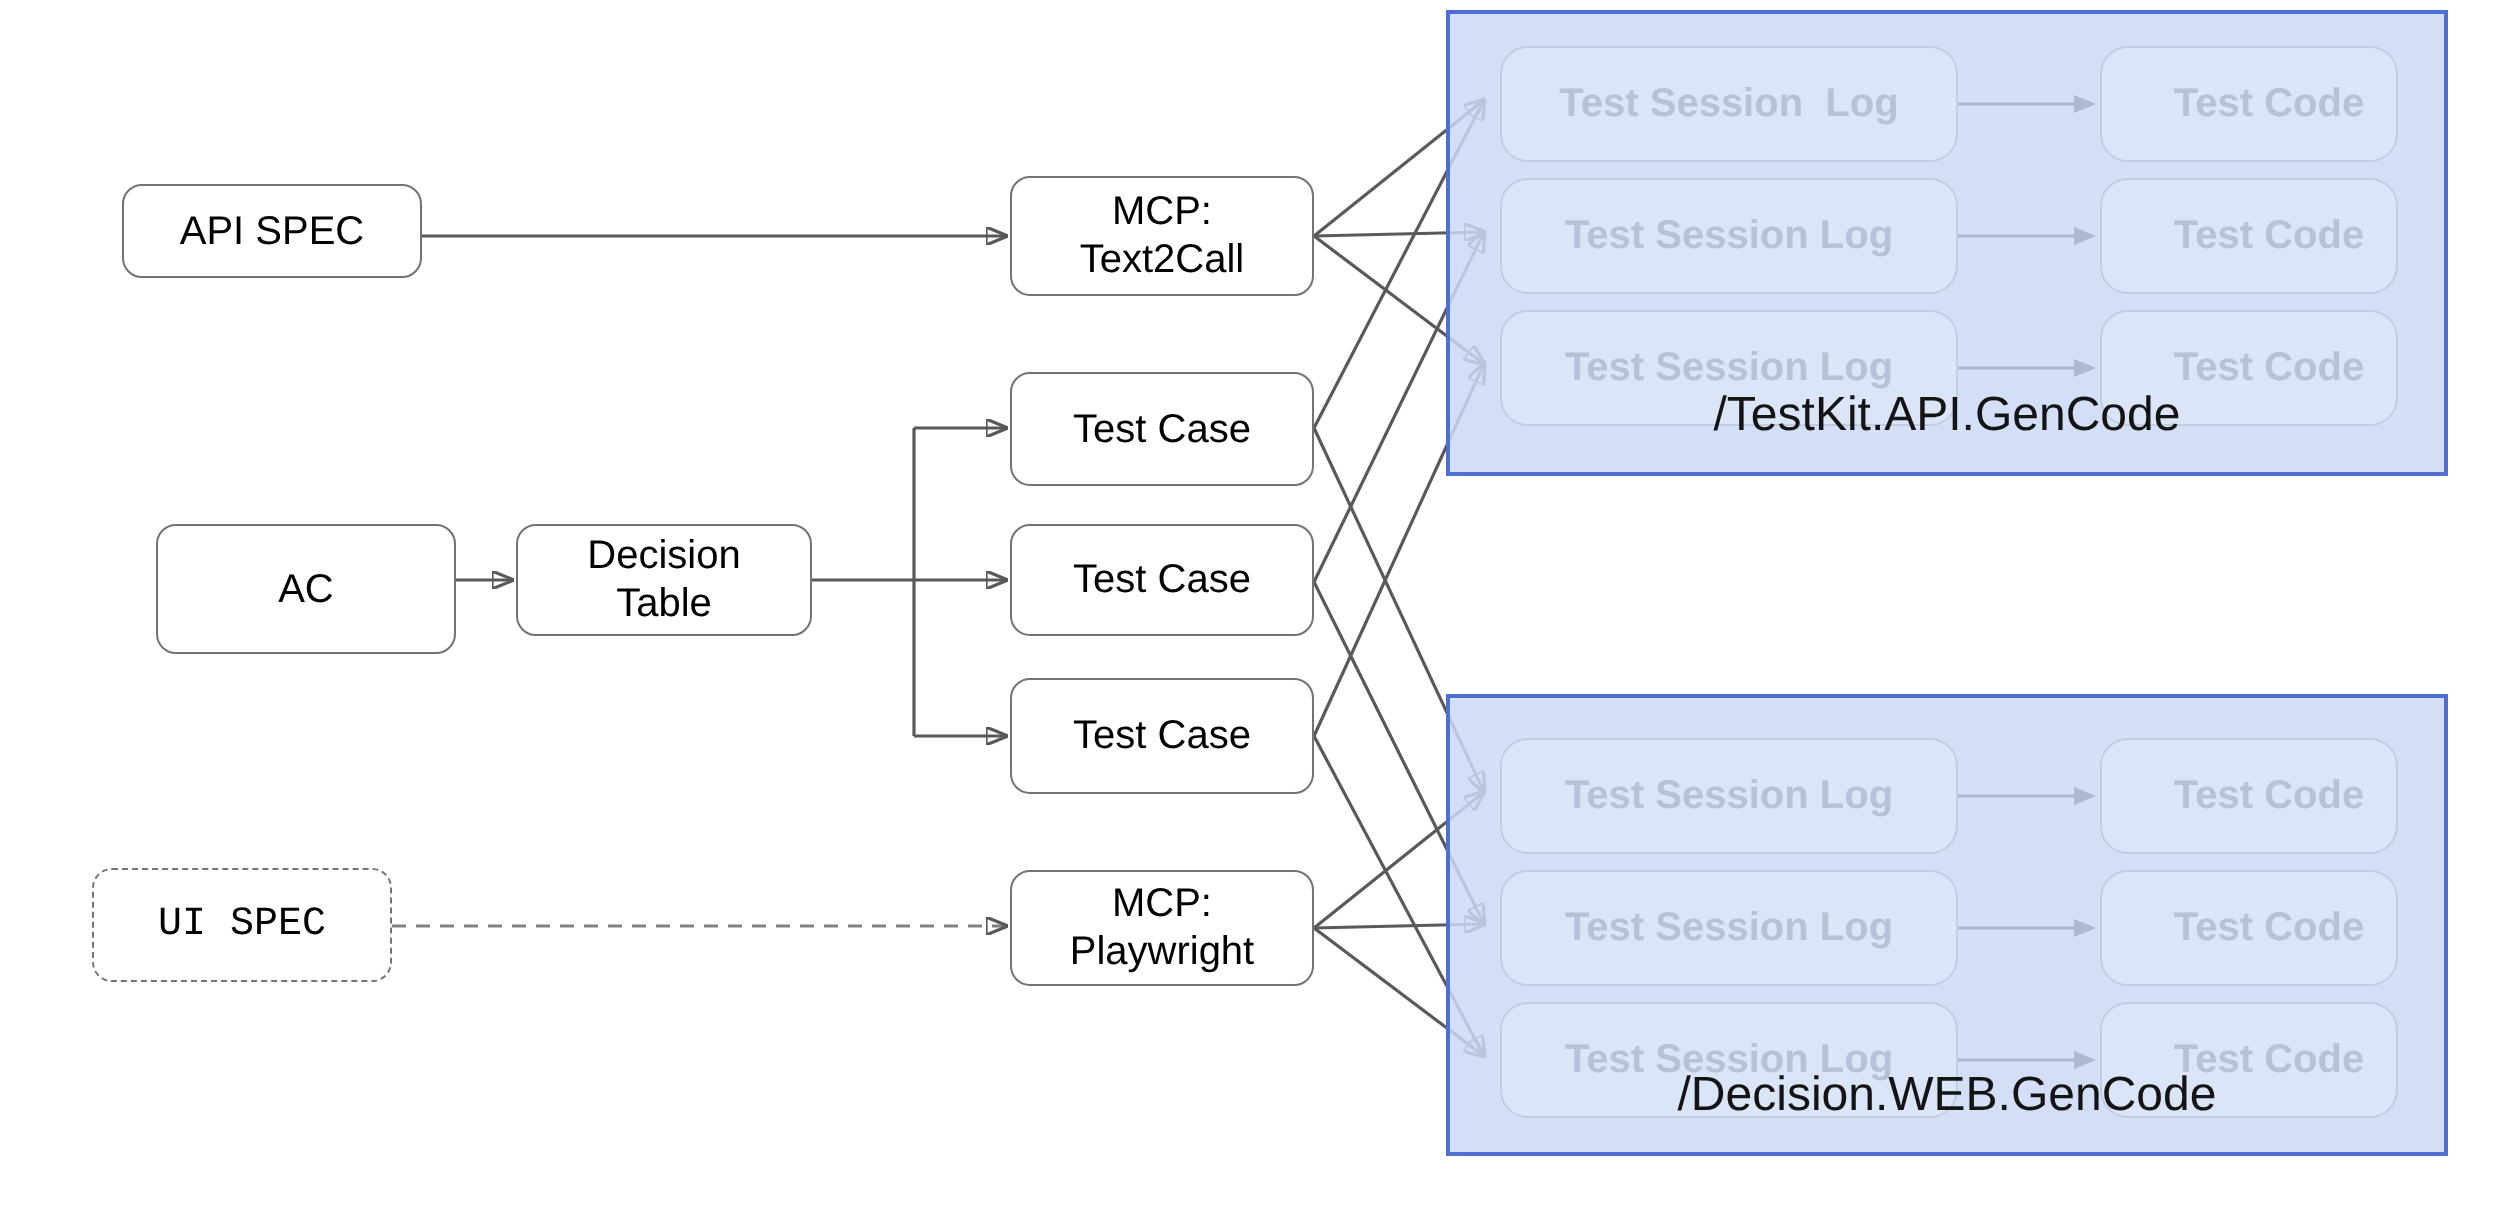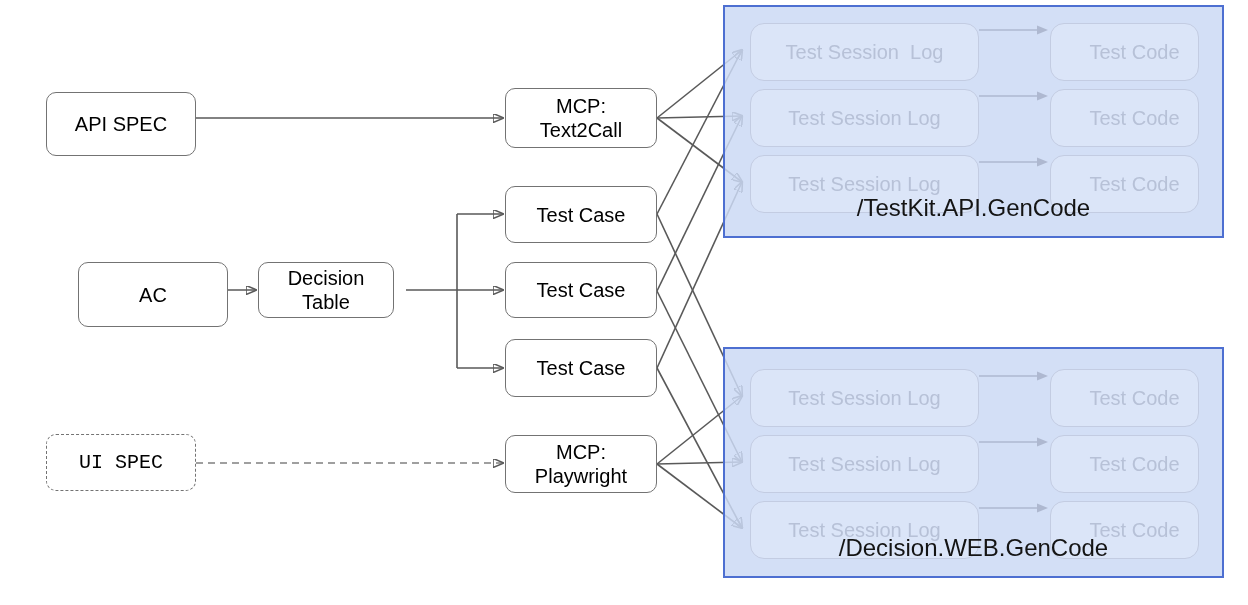--- a/index.html
+++ b/index.html
@@ -28,21 +28,21 @@
     position:absolute;z-index:2;box-sizing:border-box;
     background:rgba(203,217,245,0.85);
     border:2px solid #4d6fd1;
   }
   .panel .rows{
     position:absolute;left:0;top:0;width:100%;
     display:flex;flex-direction:column;gap:8px;
     padding:16px 0 0 25px;box-sizing:border-box;
   }
   .panel.lower .rows{padding-top:20px;}
-  .prow{display:flex;align-items:flex-start;}
+  .prow{display:flex;align-items:center;font-weight:bold;}
   .fbox{
     box-sizing:border-box;border:1.5px solid #c3cce2;border-radius:14px;
     background:#dbe5f8;color:#b7c1d7;font-size:20px;
     display:flex;align-items:center;justify-content:center;
     height:58px;white-space:pre;text-align:center;
   }
   .fbox.session{width:229px;}
   .fbox.code{width:149px;padding-left:20px;}
   .row-arrow{width:71px;height:14px;flex:0 0 71px;}
   .panel-label{
@@ -84,33 +84,33 @@
 
     <path d="M657,214 L742,396" marker-end="url(#arr)"></path>
     <path d="M657,291 L742,462" marker-end="url(#arr)"></path>
     <path d="M657,368 L742,528" marker-end="url(#arr)"></path>
 
     <path d="M657,464 L742,396" marker-end="url(#arr)"></path>
     <path d="M657,464 L742,462" marker-end="url(#arr)"></path>
     <path d="M657,464 L742,528" marker-end="url(#arr)"></path>
   </svg>
 
-  <div class="node" style="left:46px;top:92px;width:150px;height:64px;text-align:center;">
+  <div class="node" style="left:61px;top:92px;width:150px;height:47px;text-align:center;">
     <span class="lbl">API SPEC</span>
   </div>
 
   <div class="node" style="left:46px;top:262px;width:150px;height:65px;margin-left:32px;">
     <span class="lbl">AC</span>
   </div>
 
   <div class="node dashed" style="left:46px;top:434px;width:150px;height:57px;font-family:Liberation Mono, monospace;">
     <span class="lbl">UI SPEC</span>
   </div>
 
-  <div class="node" style="left:258px;top:262px;width:136px;height:56px;">
+  <div class="node" style="left:258px;top:262px;width:148px;height:56px;">
     <span class="lbl">Decision
 Table</span>
   </div>
 
   <div class="node" style="left:505px;top:88px;width:152px;height:60px;">
     <span class="lbl">MCP:
 Text2Call</span>
   </div>
 
   <div class="node" style="left:505px;top:186px;width:152px;height:57px;">

